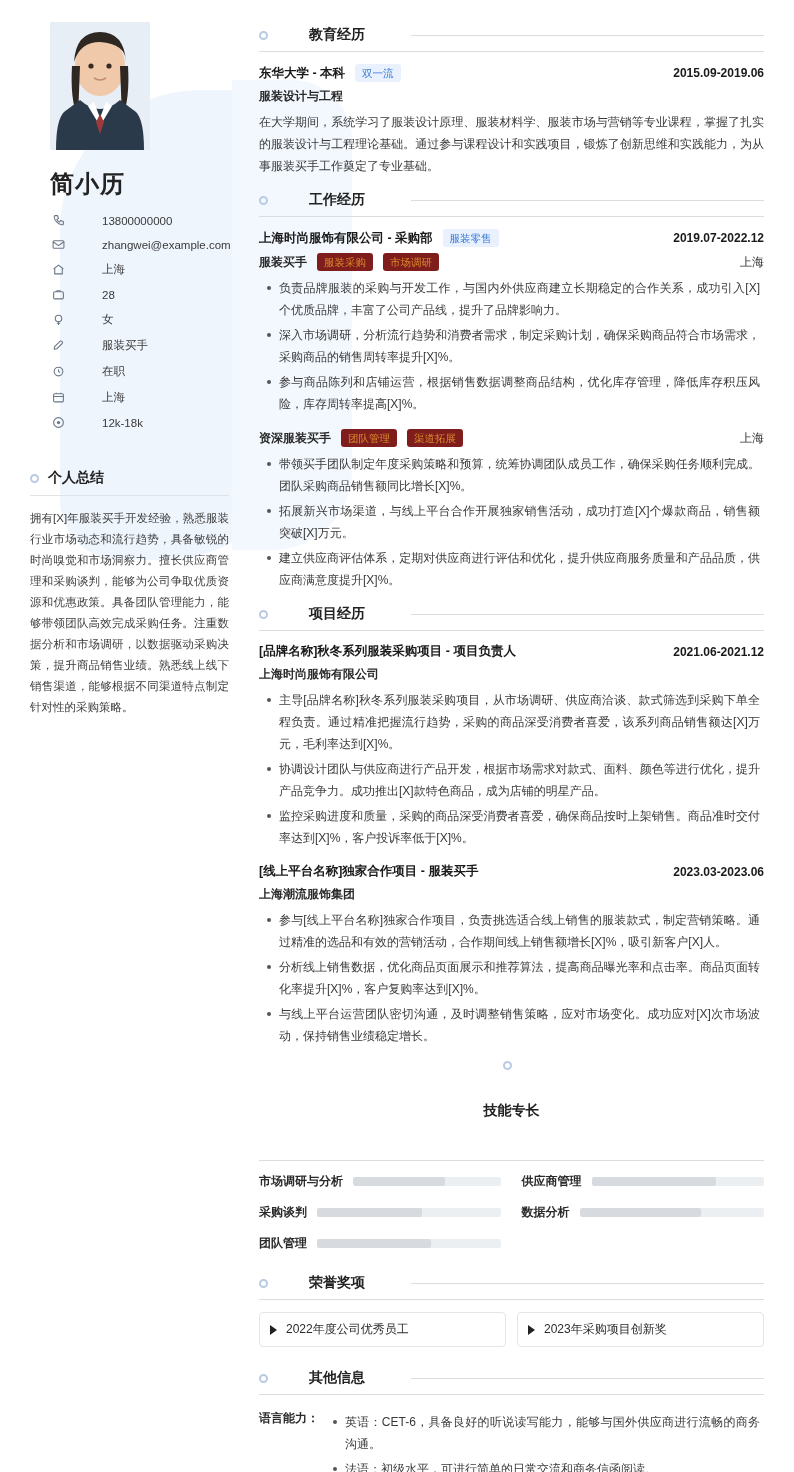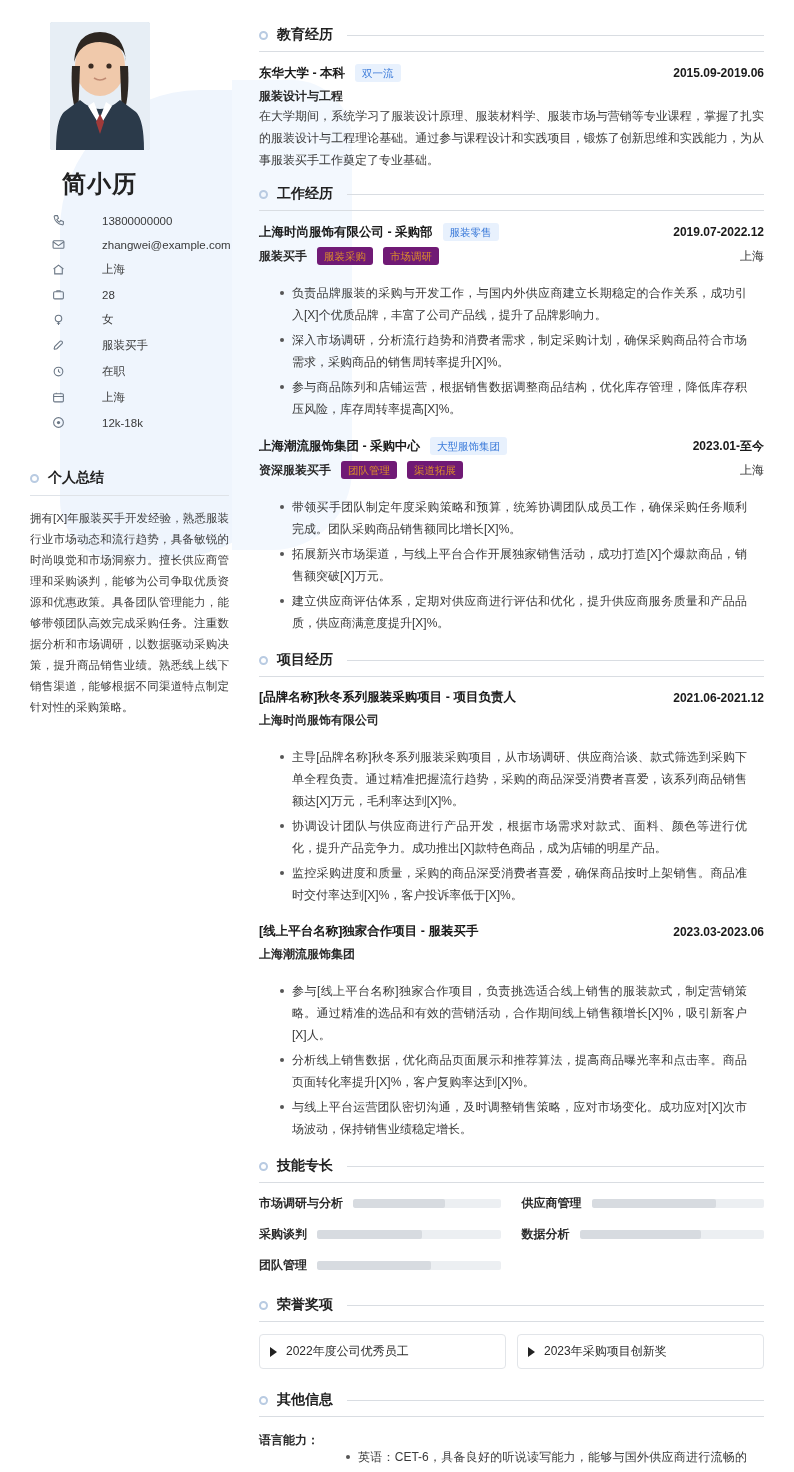--- a/index.html
+++ b/index.html
@@ -55,21 +55,21 @@
     width: 100px;
     height: 128px;
     margin: 0 0 18px 20px;
     border-radius: 3px;
     overflow: hidden;
     background: #cfd8e3;
     position: relative;
   }
   .photo svg { display:block; }
   .name {
-    margin: 0 0 14px 32px;
+    margin: 0 0 14px 20px;
     font-size: 24px;
     font-weight: bold;
     color: #222;
     letter-spacing: 1px;
     font-family: Liberation Mono, monospace;
   }
   .contact { margin-left: 20px; }
   .c-row {
     display: flex;
     align-items: center;
@@ -122,20 +122,21 @@
   .right {
     position: relative;
     z-index: 2;
     flex: 1 1 auto;
     padding-left: 14px;
   }
   .sec-head {
     display: flex;
     align-items: center;
     margin-top: 4px;
+    gap: 32px;
   }
   .sec-head .sec-title {
     font-size: 14px;
     font-weight: bold;
     color: #222;
     white-space: nowrap;
   }
   .sec-line {
     flex: 1 1 auto;
     height: 1px;
@@ -170,21 +171,21 @@
   .tag {
     display: inline-block;
     font-size: 10.5px;
     padding: 2px 7px;
     border-radius: 3px;
     margin-left: 10px;
     line-height: 14px;
     white-space: nowrap;
   }
   .tag-blue { background: #e8f1fd; color: #3a7ad9; }
-  .tag-orange { background: #701a75; color: #d98b2b; }
+  .tag-orange { background: #7f1d1d; color: #d98b2b; }
   .e-row2 {
     display: flex;
     align-items: center;
     justify-content: space-between;
     margin-bottom: 6px;
   }
   .e-sub {
     font-size: 12px;
     font-weight: bold;
     color: #2a2a2a;
@@ -200,21 +201,21 @@
     color: #2a2a2a;
     margin-bottom: 6px;
   }
   .para {
     font-size: 12px;
     line-height: 22px;
     color: #3a3a3a;
     text-align: justify;
   }
   ul.blist {
-    margin: 17px;
+    margin: 4px;
     padding: 0 0 0 16px;
     list-style: none;
   }
   ul.blist li {
     position: relative;
     font-size: 12px;
     line-height: 22px;
     color: #3a3a3a;
     margin-bottom: 3px;
     text-align: justify;
@@ -423,21 +424,21 @@
     <div class="sec-under"></div>
 
     <div class="entry">
       <div class="e-row1">
         <div class="e-left">
           <span class="e-title">东华大学 - 本科</span>
           <span class="tag tag-blue">双一流</span>
         </div>
         <span class="e-date">2015.09-2019.06</span>
       </div>
-      <div class="e-sub" style="margin-bottom:0;">服装设计与工程</div>
+      <div class="e-sub" style="margin-bottom:6px;">服装设计与工程</div>
       <div class="para">在大学期间，系统学习了服装设计原理、服装材料学、服装市场与营销等专业课程，掌握了扎实的服装设计与工程理论基础。通过参与课程设计和实践项目，锻炼了创新思维和实践能力，为从事服装买手工作奠定了专业基础。</div>
     </div>
 
     <div class="sec-head">
       <span class="sec-dot"></span>
       <span class="sec-title">工作经历</span>
       <span class="sec-line"></span>
     </div>
     <div class="sec-under"></div>
 
@@ -458,27 +459,20 @@
         <span class="e-place">上海</span>
       </div>
       <ul class="blist">
         <li>负责品牌服装的采购与开发工作，与国内外供应商建立长期稳定的合作关系，成功引入[X]个优质品牌，丰富了公司产品线，提升了品牌影响力。</li>
         <li>深入市场调研，分析流行趋势和消费者需求，制定采购计划，确保采购商品符合市场需求，采购商品的销售周转率提升[X]%。</li>
         <li>参与商品陈列和店铺运营，根据销售数据调整商品结构，优化库存管理，降低库存积压风险，库存周转率提高[X]%。</li>
       </ul>
     </div>
 
     <div class="entry">
-      <div class="e-row1">
-        <div class="e-left">
-          <span class="e-title">上海潮流服饰集团 - 采购中心</span>
-          <span class="tag tag-blue">大型服饰集团</span>
-        </div>
-        <span class="e-date">2023.01-至今</span>
-      </div>
       <div class="e-row2">
         <div class="e-left">
           <span class="e-sub">资深服装买手</span>
           <span class="tag tag-orange">团队管理</span>
           <span class="tag tag-orange">渠道拓展</span>
         </div>
         <span class="e-place">上海</span>
       </div>
       <ul class="blist">
         <li>带领买手团队制定年度采购策略和预算，统筹协调团队成员工作，确保采购任务顺利完成。团队采购商品销售额同比增长[X]%。</li>
@@ -513,21 +507,21 @@
         <span class="e-date">2023.03-2023.06</span>
       </div>
       <div class="e-org">上海潮流服饰集团</div>
       <ul class="blist">
         <li>参与[线上平台名称]独家合作项目，负责挑选适合线上销售的服装款式，制定营销策略。通过精准的选品和有效的营销活动，合作期间线上销售额增长[X]%，吸引新客户[X]人。</li>
         <li>分析线上销售数据，优化商品页面展示和推荐算法，提高商品曝光率和点击率。商品页面转化率提升[X]%，客户复购率达到[X]%。</li>
         <li>与线上平台运营团队密切沟通，及时调整销售策略，应对市场变化。成功应对[X]次市场波动，保持销售业绩稳定增长。</li>
       </ul>
     </div>
 
-    <div class="sec-head" style="margin-top:14px;">
+    <div class="sec-head" style="margin-top:14px;flex-direction:column;">
       <span class="sec-dot"></span>
       <span class="sec-title">技能专长</span>
       <span class="sec-line"></span>
     </div>
     <div class="sec-under"></div>
 
     <div class="skills">
       <div class="skill">
         <span class="skill-name">市场调研与分析</span>
         <span class="skill-bar">

